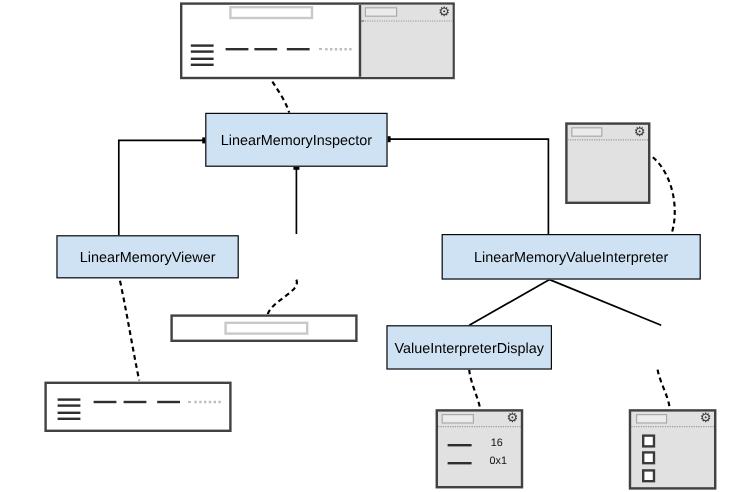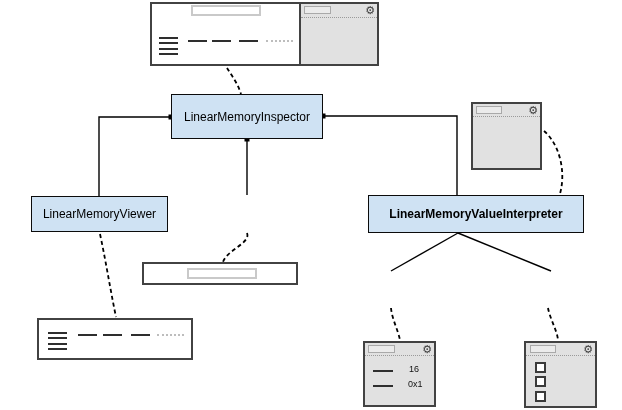--- a/index.html
+++ b/index.html
@@ -49,25 +49,26 @@
     <path d="M227,68 C232,76 238,84 241,94" fill="none" stroke="#000" stroke-width="1.8" stroke-dasharray="4 3"></path>
     <path d="M247,233 C251,243 227,250 223,262" fill="none" stroke="#000" stroke-width="1.8" stroke-dasharray="4 3"></path>
     <path d="M100,234 C106,262 110,288 116,317" fill="none" stroke="#000" stroke-width="1.8" stroke-dasharray="4 3"></path>
     <path d="M544,131 C564,148 569,188 552,210" fill="none" stroke="#000" stroke-width="1.8" stroke-dasharray="4 3"></path>
     <path d="M391,308 C392,319 398,330 400,340" fill="none" stroke="#000" stroke-width="1.8" stroke-dasharray="4 3"></path>
     <path d="M548,308 C550,319 557,330 558,340" fill="none" stroke="#000" stroke-width="1.8" stroke-dasharray="4 3"></path>
   </svg>
 
   <div class="node" style="left:171px;top:94px;width:152px;height:45px;">LinearMemoryInspector</div>
 
-  <div class="node" style="left:31px;top:196px;width:137px;height:36px;">LinearMemoryViewer</div>
+  <div class="node" style="left:47px;top:196px;width:152px;height:36px;">LinearMemoryViewer</div>
 
 
-  <div class="node" style="left:368px;top:195px;width:216px;height:38px;font-weight:bold;">LinearMemoryValueInterpreter</div>
+  <div class="node" style="left:368px;top:195px;width:216px;height:38px;">LinearMemoryValueInterpreter</div>
 
+  <div class="node" style="left:322px;top:271px;width:138px;height:37px;">ValueInterpreterDisplay</div>
 
 
   <div class="mock white" style="left:150px;top:2px;width:229px;height:64px;">
     <div class="white-input" style="left:39px;top:1px;width:70px;height:11px;"></div>
     <div>
       <div class="bar" style="left:7px;top:33px;width:19px;"></div>
       <div class="bar" style="left:7px;top:38px;width:19px;"></div>
       <div class="bar" style="left:7px;top:44px;width:19px;"></div>
       <div class="bar" style="left:7px;top:49px;width:19px;"></div>
       <div class="bar" style="left:36px;top:36px;width:19px;"></div>

